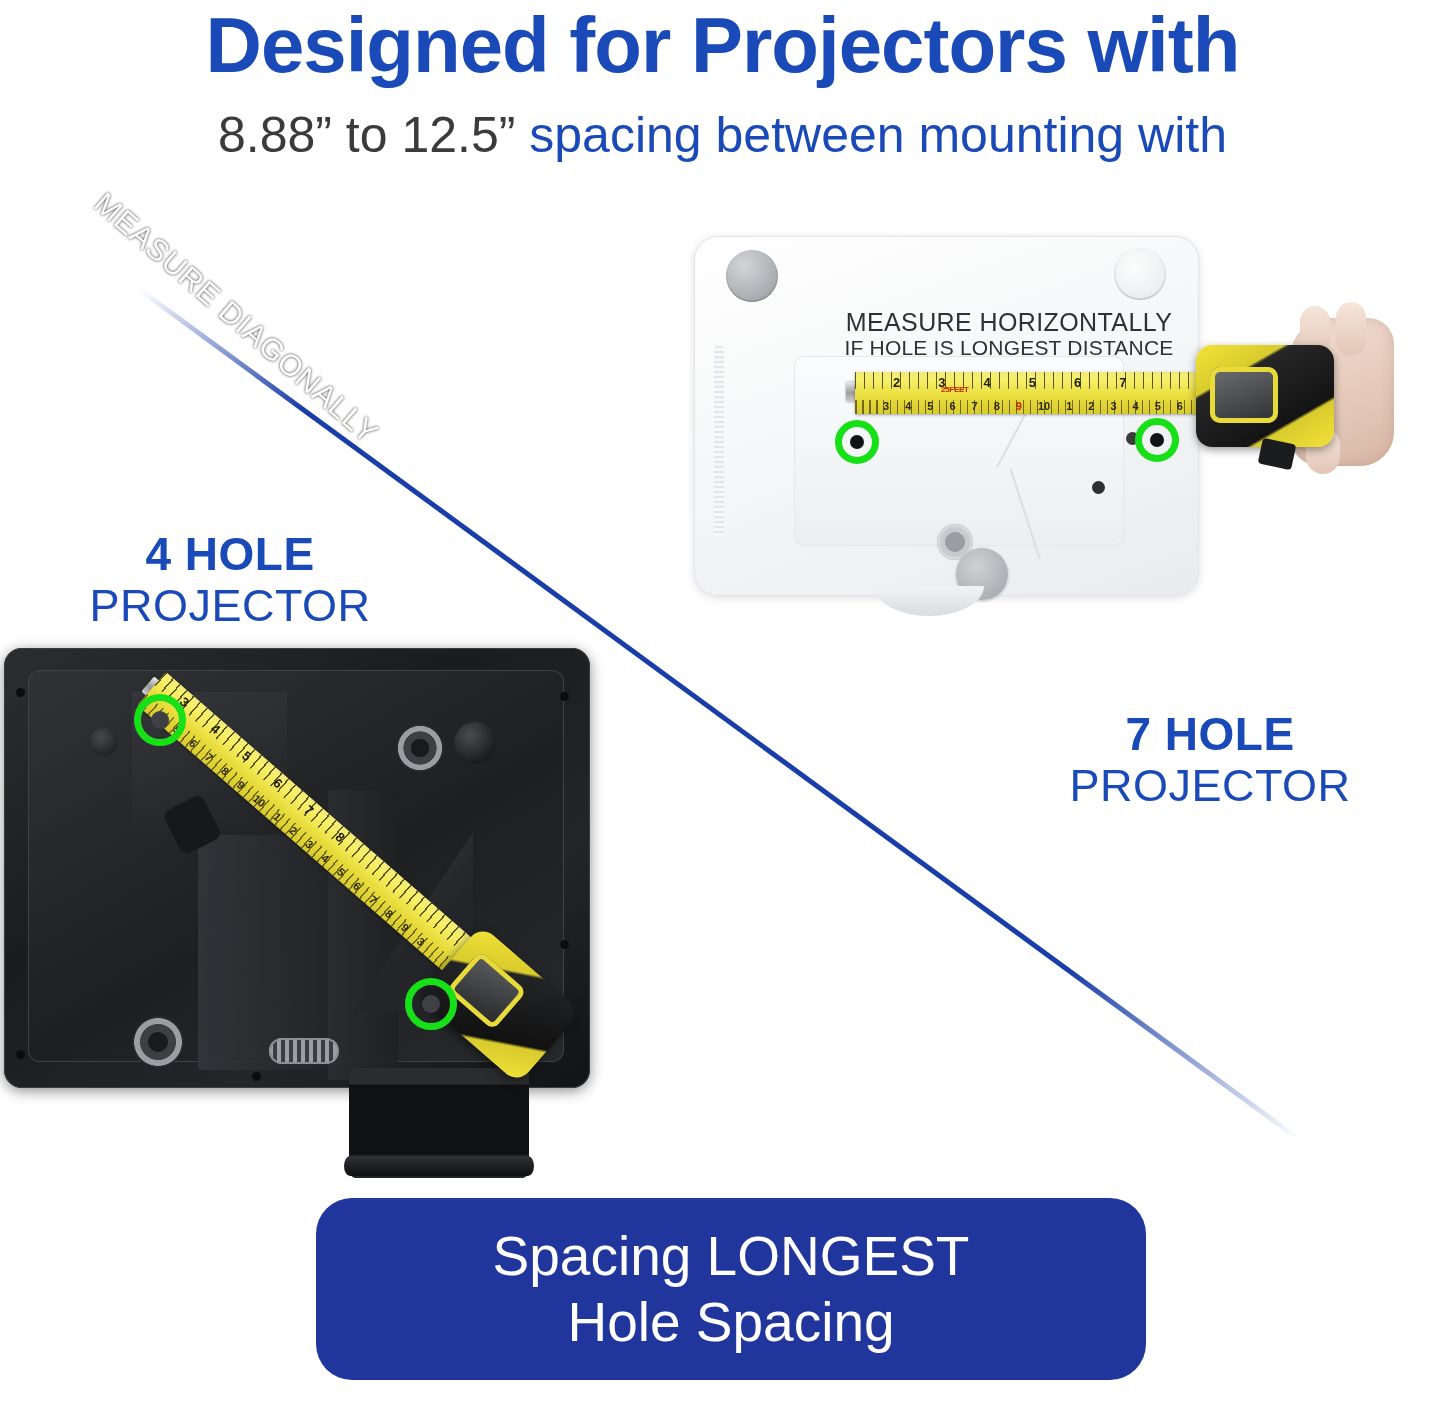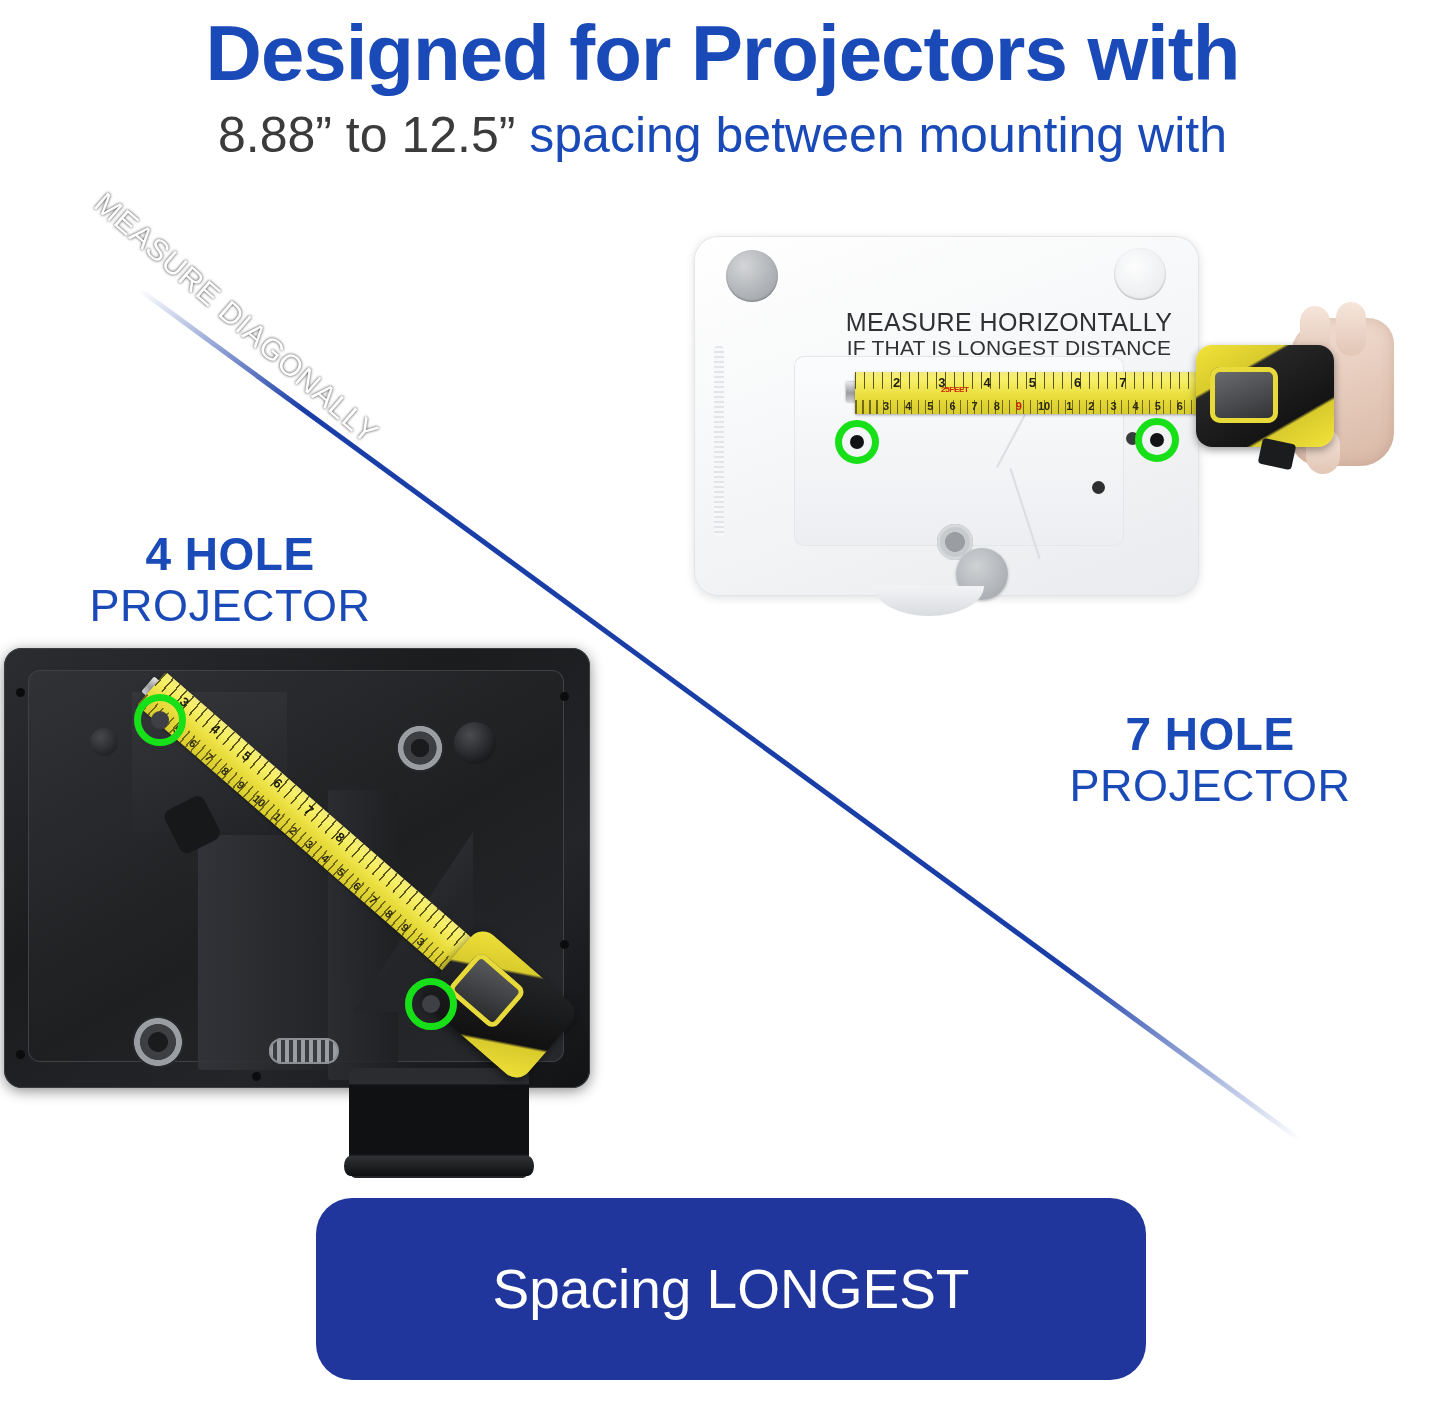--- a/index.html
+++ b/index.html
@@ -3,21 +3,21 @@
 <meta charset="utf-8">
 <style>
   html,body{margin:0;padding:0;background:#ffffff;}
   body{width:1445px;height:1401px;position:relative;overflow:hidden;
        font-family:"Liberation Sans",sans-serif;}
 
   
   #header{position:absolute;left:0;top:0;width:1445px;height:185px;}
   #title{position:absolute;left:0;top:2px;width:1445px;text-align:center;
          font-size:78px;font-weight:700;color:#1a49b8;letter-spacing:-1px;
-         line-height:86px;white-space:nowrap;margin-top:8px;}
+         line-height:86px;white-space:nowrap;}
   #subtitle{position:absolute;left:0;top:106px;width:1445px;text-align:center;
             font-size:50px;font-weight:400;line-height:58px;color:#1a49b8;
             white-space:nowrap;}
   #subtitle .dim{color:#3b3b3b;}
 
   
   #divider{position:absolute;left:140px;top:290px;width:1160px;height:850px;
            pointer-events:none;}
 
   
@@ -215,21 +215,21 @@
     <div class="pw-faintline" style="left:330px;top:230px;width:2px;height:95px;transform:rotate(-18deg);"></div>
     <div class="pw-faintline" style="left:316px;top:175px;width:2px;height:60px;transform:rotate(28deg);"></div>
     <div id="pw-dot1"></div>
     <div id="pw-dot2"></div>
     <div id="pw-screw"></div>
     <div id="pw-knob"></div>
     <div id="pw-lens"></div>
 
     <div id="pw-text">
       <span class="l1">MEASURE HORIZONTALLY</span>
-      <span class="l2">IF THAT IS LONGEST DISTANCE</span>
+      <span class="l2">IF HOLE IS LONGEST DISTANCE</span>
     </div>
   </div>
 </div>
 
 <div class="tape-hook" id="tape-hook-h" style="position:absolute;"></div>
 <div class="tape" id="tape-h">
   <div class="tape-ticks"></div>
   <div class="tape-ticks2"></div>
   <div class="tape-nums top">
     <span>2</span>
@@ -344,13 +344,14 @@
 
 <div class="hole-ring" style="left:134px;top:694px;width:52px;height:52px;border:7px solid #18e018;">
   <div class="dot" style="width:18px;height:18px;background:#3e4045;"></div>
 </div>
 <div class="hole-ring" style="left:405px;top:978px;width:52px;height:52px;border:7px solid #18e018;">
   <div class="dot" style="width:18px;height:18px;background:#3e4045;"></div>
 </div>
 
 <div id="banner">
   <div class="line1"><span>Spacing </span><span class="ital">LONGEST</span></div>
+  <div class="line2">Hole Spacing</div>
 </div>
 
 </body></html>

